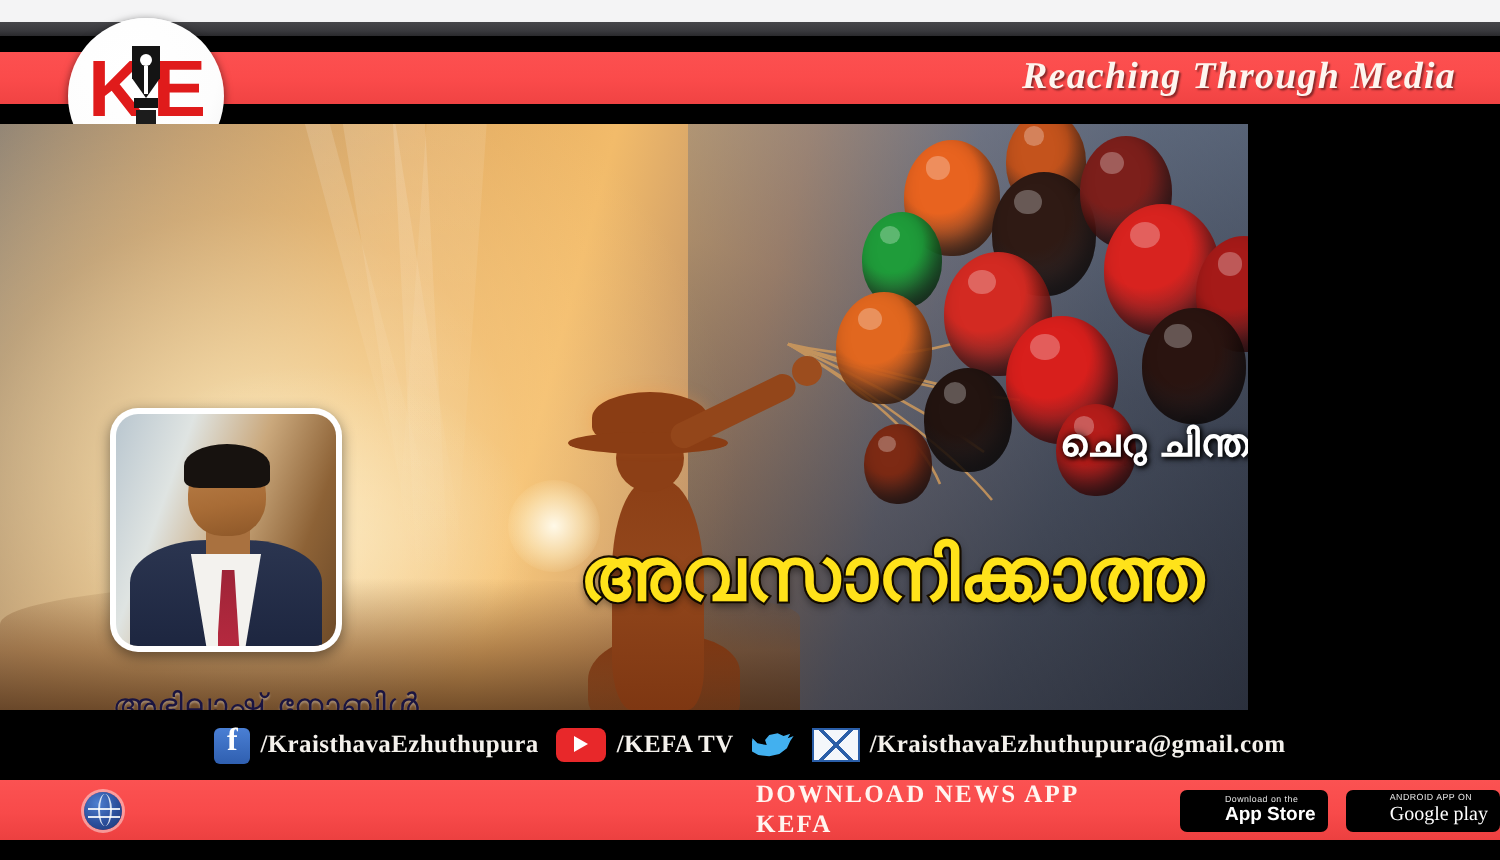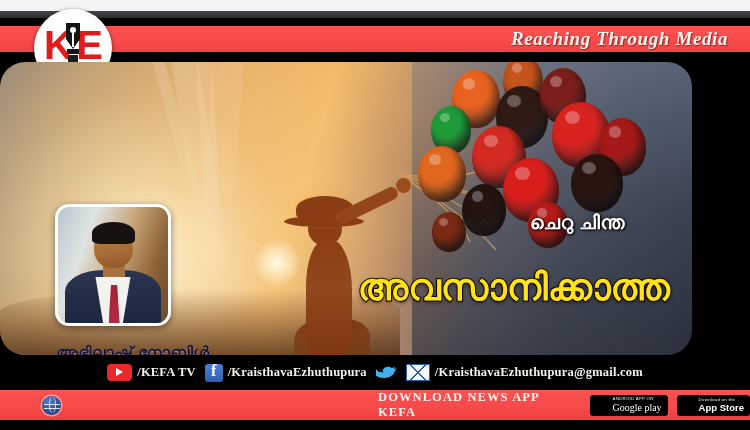--- a/index.html
+++ b/index.html
@@ -66,26 +66,25 @@
   .nib-base{position:absolute;left:1px;top:26px;width:12px;height:5px;background:#141414;}
   .nib-grip{position:absolute;left:2px;top:32px;width:10px;height:7px;background:#1c1c1c;}
   .logo-sub{
     position:absolute;left:0;right:0;bottom:8px;text-align:center;
     font-family:"Liberation Sans",sans-serif;
     font-weight:bold;font-size:4.6px;letter-spacing:.35px;color:#d01818;
   }
 
   
   .canvas{
-    position:absolute;left:0;top:62px;width:692px;height:293px;
+    position:absolute;left:0;top:62px;width:624px;height:293px;
     overflow:hidden;
     background:
       radial-gradient(circle at 20% 62%,rgba(255,236,190,.95) 0%,rgba(255,216,150,.35) 26%,rgba(255,190,110,0) 46%),
       linear-gradient(105deg,#8a7f73 0%,#b59269 14%,#e0a85f 30%,#f2bb6a 44%,#ba8d66 58%,#6e6a70 70%,#4a4e59 82%,#2b2f39 100%);
-    border-radius: 25px;
   }
   
   .ray{position:absolute;transform-origin:top center;opacity:.17;background:linear-gradient(180deg,rgba(255,255,255,.9),rgba(255,255,255,0));}
   .r1{left:170px;top:-10px;width:26px;height:230px;transform:rotate(-9deg);}
   .r2{left:196px;top:-10px;width:16px;height:250px;transform:rotate(-3deg);}
   .r3{left:150px;top:-10px;width:12px;height:210px;transform:rotate(-15deg);}
   .r4{left:214px;top:-10px;width:30px;height:240px;transform:rotate(4deg);opacity:.12;}
   .glow-left{
     position:absolute;left:40px;top:120px;width:230px;height:180px;
     background:radial-gradient(ellipse at center,rgba(255,244,214,.55) 0%,rgba(255,228,170,0) 70%);
@@ -216,21 +215,21 @@
     background:linear-gradient(170deg,#bd834c 0%,#a86c36 60%,#8d5728 100%);
   }
   .ap-hair{
     position:absolute;left:31%;top:13%;width:39%;height:19%;
     border-radius:50% 50% 18% 18%;
     background:#17120f;
   }
   .author-name{
     position:absolute;left:0px;top:282px;width:266px;text-align:center;
     font-family:"Liberation Sans",sans-serif;
-    font-size:16px;font-weight:bold;color:#1a1440;
+    font-size:16px;font-weight:normal;color:#1a1440;
     letter-spacing:.4px;
     text-shadow:0 1px 1px rgba(255,255,255,.35);
   }
 
   
   .social-bar{
     position:absolute;left:0;top:355px;width:750px;height:35px;
     background:#000;
     display:flex;align-items:center;justify-content:center;gap:9px;
   }
@@ -434,27 +433,27 @@
         <div class="ap-head"></div>
         <div class="ap-hair"></div>
       </div>
     </div>
     <div class="author-name">അഭിലാഷ് നോബിൾ</div>
   </div>
 
   <div class="social-bar">
 
     <div class="sb-item">
+      <span class="ico ico-fb"></span>
+      <span class="sb-text">/KraisthavaEzhuthupura</span>
+    </div>
+
+    <div class="sb-item">
       <span class="ico-yt"></span>
       <span class="sb-text">/KEFA TV</span>
-    </div>
-
-    <div class="sb-item">
-      <span class="ico ico-fb"></span>
-      <span class="sb-text">/KraisthavaEzhuthupura</span>
     </div>
 
     <div class="sb-item">
       <span class="ico-tw"></span>
     </div>
 
 
     <div class="sb-item">
       <span class="ico-mail"></span>
       <span class="sb-text">/KraisthavaEzhuthupura@gmail.com</span>
@@ -462,33 +461,33 @@
   </div>
 
   <div class="red-bar">
 
     <div class="site">
       <span class="globe"></span>
     </div>
 
     <div class="dl">
       <span class="dl-label">DOWNLOAD NEWS APP KEFA</span>
+
+      <span class="badge">
+        <span class="badge-glyph"><span class="apple"></span></span>
+        <span class="badge-txt">
+          <span class="badge-top">Download on the</span>
+          <span class="badge-main">App Store</span>
+        </span>
+      </span>
 
       <span class="badge">
         <span class="badge-glyph"><span class="play-tri"></span></span>
         <span class="badge-txt">
           <span class="badge-top">ANDROID APP ON</span>
           <span class="badge-main-gp">Google play</span>
         </span>
       </span>
-
-      <span class="badge">
-        <span class="badge-glyph"><span class="apple"></span></span>
-        <span class="badge-txt">
-          <span class="badge-top">Download on the</span>
-          <span class="badge-main">App Store</span>
-        </span>
-      </span>
     </div>
   </div>
 
   <div class="bot-black"></div>
 </div>
 
 </body></html>

